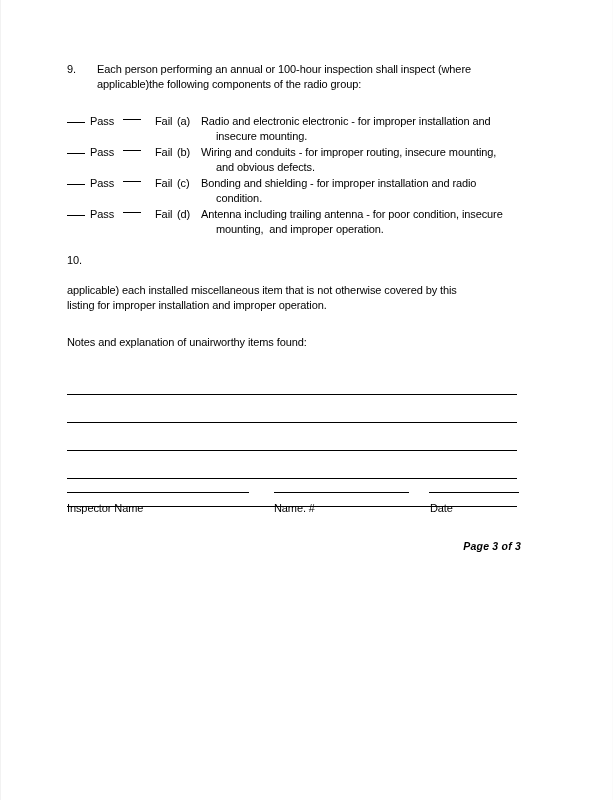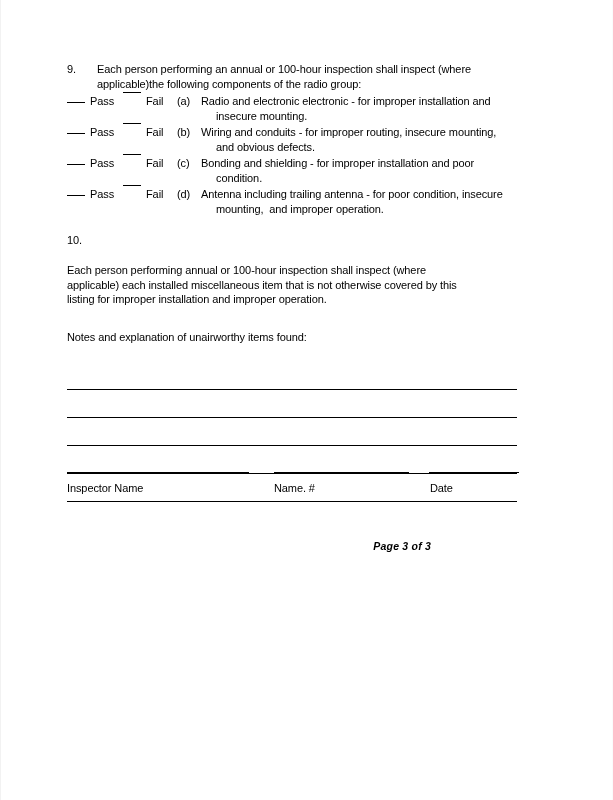--- a/index.html
+++ b/index.html
@@ -47,21 +47,21 @@
   .num-item .body {
     flex: 1 1 auto;
   }
   .num-item .body .ln {
     display: block;
     white-space: pre;
   }
 
   
   .pf-list {
-    margin-top: 3px;
+    margin-top: 23px;
   }
   .pf-row {
     display: flex;
     align-items: flex-start;
     font-size: 11px;
     line-height: 14.5px;
     margin-bottom: 2px;
     letter-spacing: -0.1px;
   }
   .blank {
@@ -73,21 +73,22 @@
     top: -2px;
   }
   .pf-pass {
     flex: 0 0 56px;
     display: flex;
     align-items: baseline;
   }
   .pf-fail {
     flex: 0 0 54px;
     display: flex;
-    align-items: flex-start;
+    align-items: center;
+    gap: 9px;
   }
   .pf-letter {
     flex: 0 0 24px;
   }
   .pf-text {
     flex: 1 1 auto;
   }
   .pf-text .ln {
     display: block;
     white-space: pre;
@@ -109,21 +110,21 @@
     height: 28px;
     width: 450px;
     border-bottom: 1.5px solid #000;
     box-sizing: border-box;
   }
 
   
   .sig-block {
     position: absolute;
     left: 66px;
-    top: 472px;
+    top: 492px;
     width: 452px;
   }
   .sig-rules {
     position: relative;
     height: 3px;
   }
   .sig-rule {
     position: absolute;
     top: 0;
     border-bottom: 1.8px solid #000;
@@ -143,21 +144,21 @@
   .sig-label { position: absolute; top: 0; }
   .sig-label.l1 { left: 0px; }
   .sig-label.l2 { left: 207px; }
   .sig-label.l3 { left: 363px; }
 
   
   .footer {
     position: absolute;
     left: 0;
     top: 540px;
-    width: 430px;
+    width: 520px;
     text-align: right;
     font-size: 10.5px;
     font-weight: bold;
     font-style: italic;
     letter-spacing: 0.2px;
   }
 </style>
 </head>
 <body>
 
@@ -211,21 +212,21 @@
         <span class="pf-pass">
           <span class="blank"></span>
           <span>Pass</span>
         </span>
         <span class="pf-fail">
           <span class="blank"></span>
           <span>Fail</span>
         </span>
         <span class="pf-letter">(c)</span>
         <span class="pf-text">
-          <span class="ln">Bonding and shielding - for improper installation and poor</span>
+          <span class="ln">Bonding and shielding - for improper installation and radio</span>
           <span class="ln indent">condition.</span>
         </span>
       </div>
 
       <div class="pf-row">
         <span class="pf-pass">
           <span class="blank"></span>
           <span>Pass</span>
         </span>
         <span class="pf-fail">
@@ -237,21 +238,20 @@
           <span class="ln">Antenna including trailing antenna - for poor condition, insecure</span>
           <span class="ln indent">mounting,  and improper operation.</span>
         </span>
       </div>
 
     </div>
 
     <div class="num-item" style="margin-top:17px;flex-direction:column;">
       <span class="num">10.</span>
       <span class="body">
-        <span class="ln">Each person performing annual or 100-hour inspection shall inspect (where</span>
         <span class="ln">applicable) each installed miscellaneous item that is not otherwise covered by this</span>
         <span class="ln">listing for improper installation and improper operation.</span>
       </span>
     </div>
 
     <div class="notes-heading">Notes and explanation of unairworthy items found:</div>
 
     <div class="notes-lines">
       <div class="note-line"></div>
       <div class="note-line"></div>

